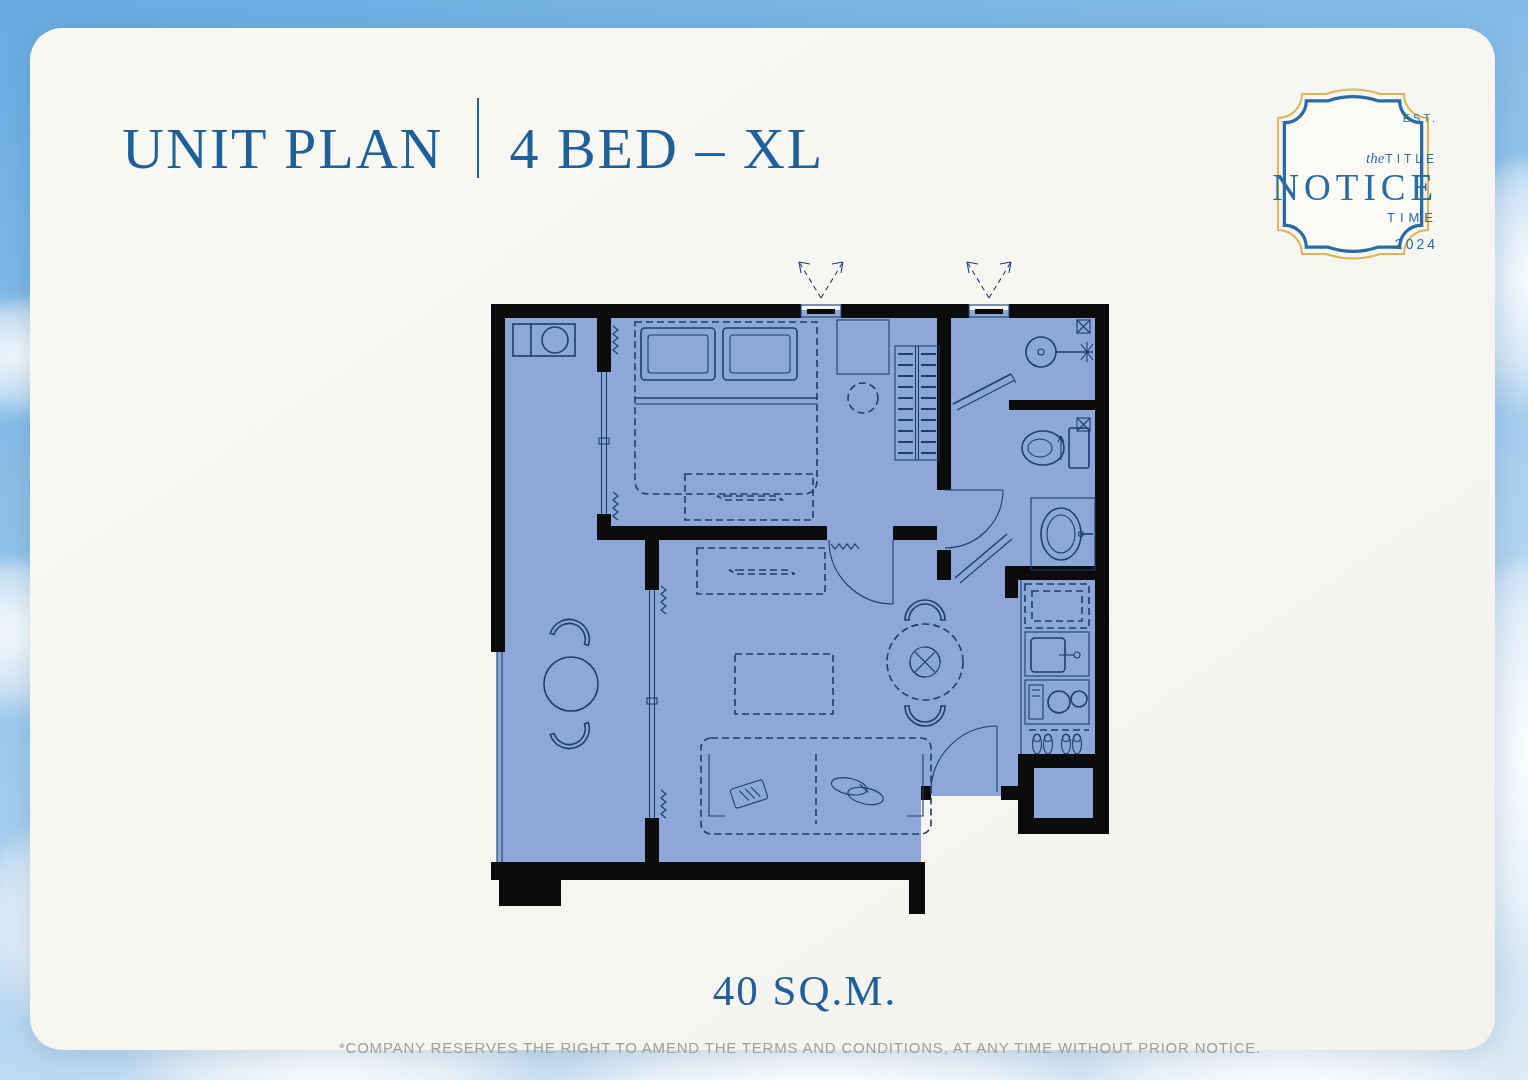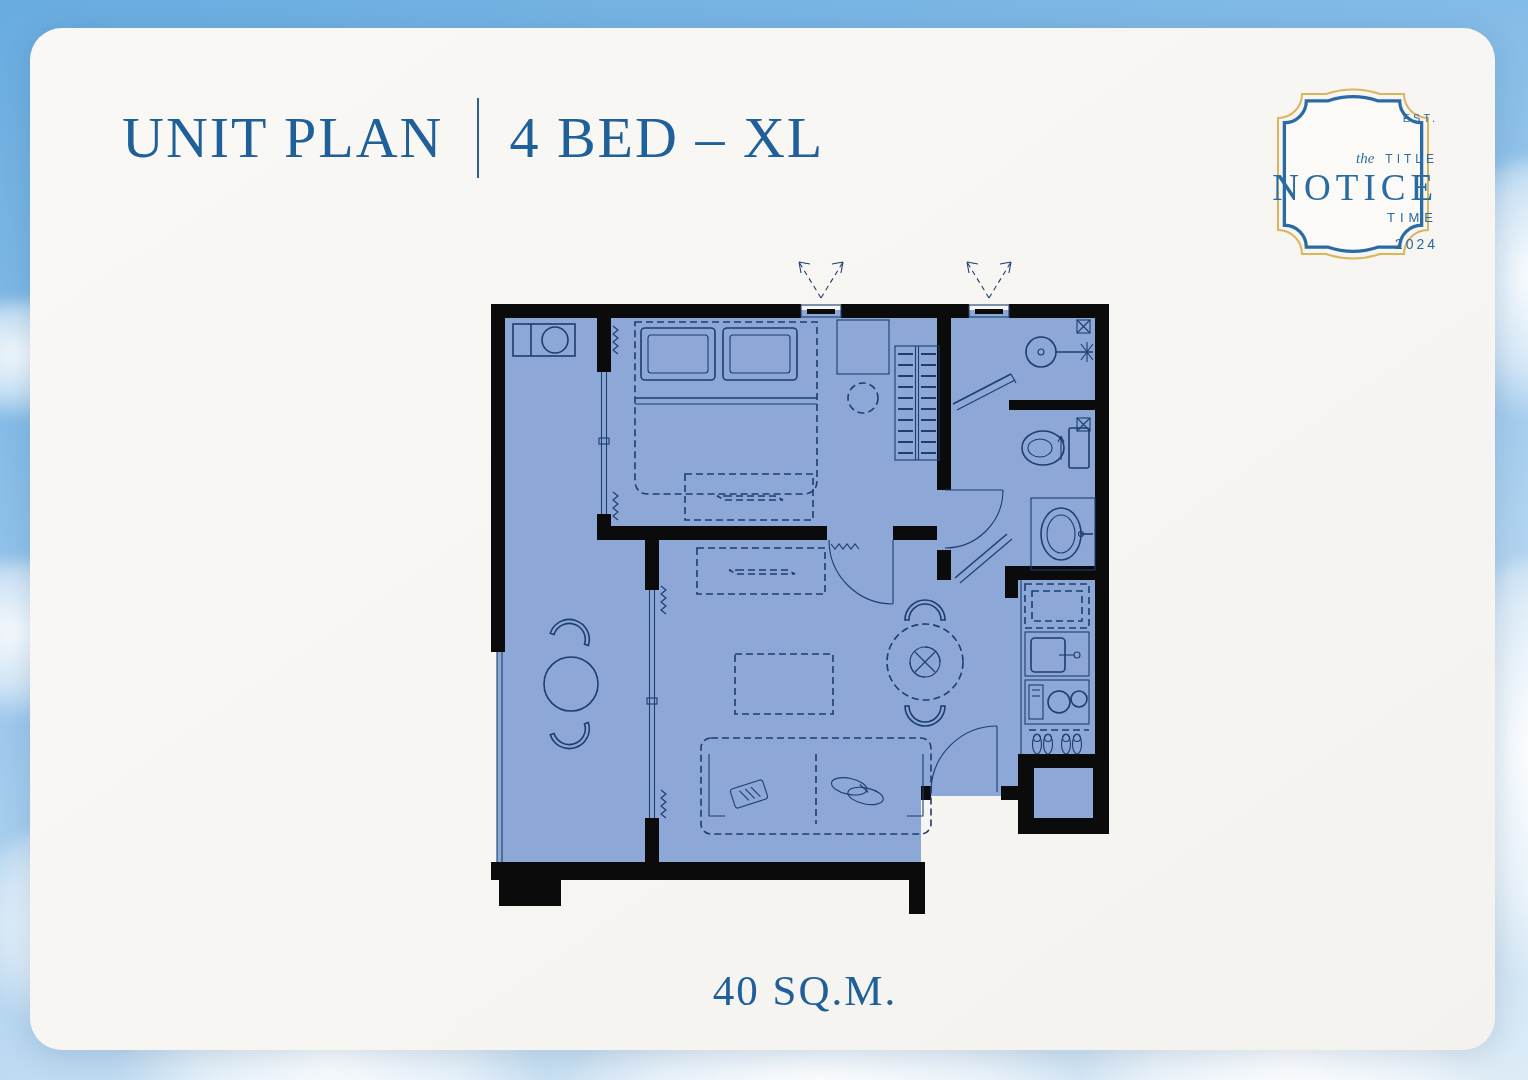--- a/index.html
+++ b/index.html
@@ -9,33 +9,33 @@
     font-family:"Liberation Sans",sans-serif;
   }
   .cloud{position:absolute;border-radius:50%;
     background:radial-gradient(ellipse at 50% 45%,rgba(255,255,255,.95) 0%,rgba(255,255,255,.55) 45%,rgba(255,255,255,0) 72%);
     filter:blur(7px);}
   .card{
     position:absolute;left:30px;top:28px;width:1465px;height:1022px;
     background:linear-gradient(145deg,#f9f8f4 0%,#f6f5f1 60%,#f3f2ee 100%);
     border-radius:32px;box-shadow:0 6px 30px rgba(40,80,120,.18);
   }
-  .title-row{position:absolute;left:92px;top:70px;display:flex;align-items:center;}
+  .title-row{position:absolute;left:92px;top:70px;display:flex;align-items:flex-end;}
   .title,.subtitle{
     font-family:"Liberation Serif",serif;color:#20609a;font-size:58px;font-weight:400;
     letter-spacing:2px;white-space:nowrap;line-height:1;
   }
   .title-divider{width:2px;height:80px;background:#2a618f;margin:0 30px 0 34px;}
   
   .badge{position:absolute;left:1238px;top:56px;width:170px;height:180px;}
   .badge svg{position:absolute;left:0;top:0;}
   .badge .btxt{position:absolute;left:0;width:100%;text-align:right;color:#2b6ba3;}
   .badge .est{top:28px;font-size:11px;letter-spacing:3px;}
   .badge .brand-line{top:66px;font-size:12px;letter-spacing:4px;}
-  .badge .brand-line .the{font-family:"Liberation Serif",serif;font-style:italic;font-size:15px;letter-spacing:0;margin-right:11px;}
+  .badge .brand-line .the{font-family:"Liberation Serif",serif;font-style:italic;font-size:15px;letter-spacing:0;margin-right:1px;}
   .badge .cielo{top:82px;font-family:"Liberation Serif",serif;font-size:37px;letter-spacing:5px;}
   .badge .rawai{top:126px;font-size:13px;letter-spacing:5px;}
   .badge .year{top:152px;font-size:14px;letter-spacing:3px;}
   
   .plan{position:absolute;left:455px;top:216px;width:630px;height:676px;}
   .area-label{
     position:absolute;left:775px;top:938px;transform:translateX(-50%);
     font-family:"Liberation Serif",serif;font-size:43px;color:#20609a;letter-spacing:2px;white-space:nowrap;
   }
   .disclaimer{
@@ -339,13 +339,14 @@
     </g>
 
     <g>
       <line class="lnthin" x1="512" y1="440" x2="512" y2="506"></line>
       <path class="lnthin" d="M446,506 A66,66 0 0 1 512,440"></path>
     </g>
   </svg>
   </div>
 
   <div class="area-label">40 SQ.M.</div>
+  <div class="disclaimer">*COMPANY RESERVES THE RIGHT TO AMEND THE TERMS AND CONDITIONS,  AT ANY TIME WITHOUT PRIOR NOTICE.</div>
 </div>
 
 </body></html>

